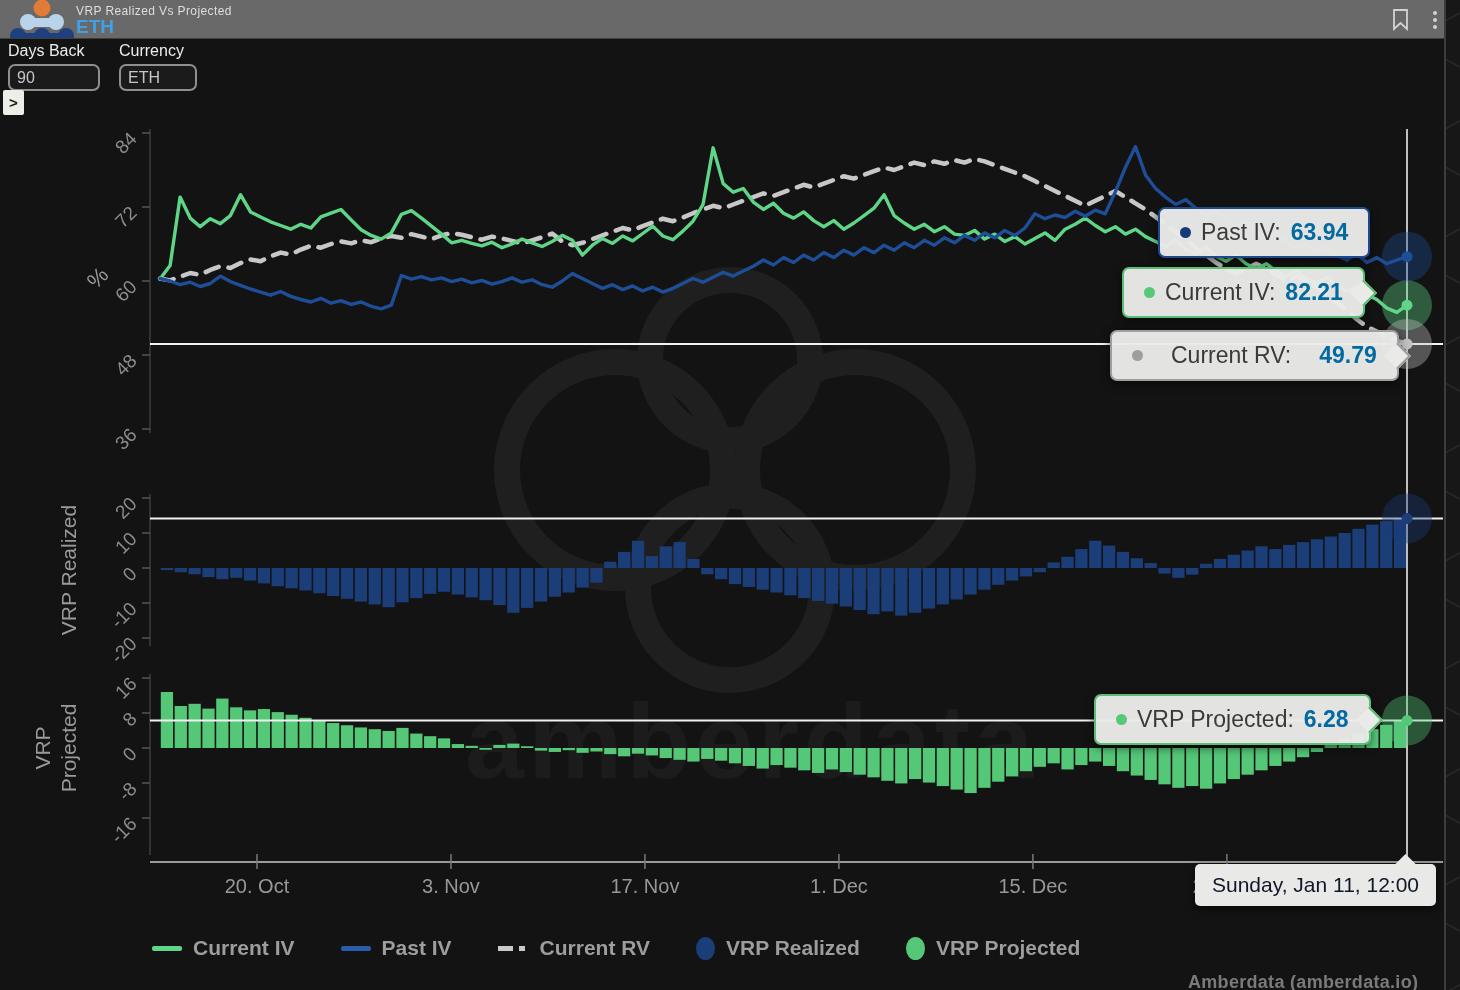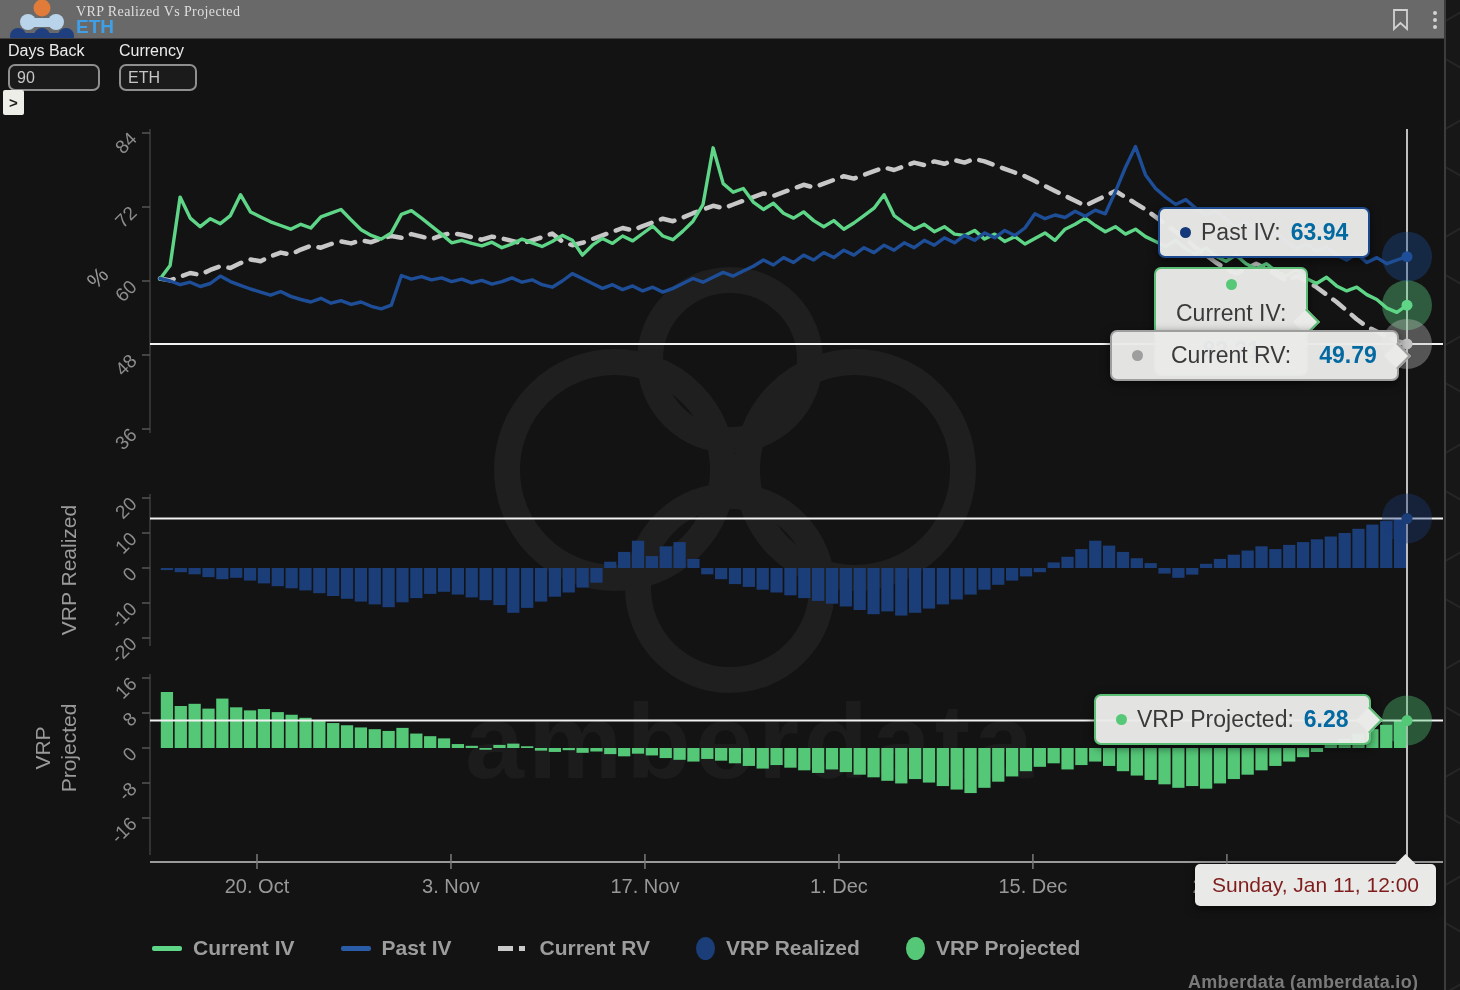--- a/index.html
+++ b/index.html
@@ -1,21 +1,21 @@
 <!DOCTYPE html>
 <html><head>
 <meta charset="utf-8">
 <style>
   html,body{margin:0;padding:0;background:#0e0e0e;}
   .screen{position:relative;width:1460px;height:990px;background:#131313;overflow:hidden;
           font-family:"Liberation Sans",sans-serif;}
   
   .header{position:absolute;left:0;top:0;width:1444px;height:38px;background:#696969;
           border-bottom:1px solid #3e3e3e;z-index:10;}
-  .hdr-title{position:absolute;left:76px;top:4px;font-size:14px;color:#dedede;letter-spacing:.4px;font-family:Liberation Serif, serif;}
+  .hdr-title{position:absolute;left:76px;top:4px;font-size:12px;color:#dedede;letter-spacing:.4px;}
   .hdr-symbol{position:absolute;left:76px;top:16px;font-size:19px;font-weight:bold;color:#3fa0e8;}
   .hdr-icon{position:absolute;top:9px;cursor:pointer;}
   
   .field{position:absolute;z-index:9;}
   .field .flabel{display:block;font-size:16px;color:#ececec;margin-bottom:4px;white-space:nowrap;}
   .field input{background:#1b1b1b;border:2px solid #8f8f8f;border-radius:7px;color:#c6c6c6;
                font-size:16px;height:21px;padding:1px 7px;font-family:"Liberation Sans",sans-serif;}
   .expander{position:absolute;left:3px;top:90px;width:21px;height:25px;background:#eeeee8;color:#1a1a1a;
             font-size:15px;font-weight:bold;text-align:center;line-height:25px;border-radius:2px;
             cursor:pointer;z-index:9;}
@@ -26,26 +26,26 @@
            border-left:2px solid #3c3c3c;z-index:8;}
   
   .tip{position:absolute;background:rgba(234,234,232,.97);border:2px solid #888;border-radius:7px;
        padding:10px 20px;font-size:23px;color:#3a3a3a;display:flex;align-items:center;gap:10px;
        white-space:nowrap;box-shadow:0 3px 10px rgba(0,0,0,.55);z-index:5;}
   .tip-dot{width:11px;height:11px;border-radius:50%;background:#888;flex:0 0 auto;}
   .tip-value{font-weight:bold;color:#0369a1;}
   .tip-arrow{position:absolute;right:-10px;top:50%;width:17px;height:17px;background:rgba(234,234,232,1);
              transform:translateY(-50%) rotate(45deg);border-top:2px solid #888;border-right:2px solid #888;}
   #tip-0{left:1158px;top:207px;}
-  #tip-1{left:1154px;top:267px;flex-direction:column;}
+  #tip-1{left:1122px;top:267px;}
   #tip-2{left:1110px;top:330px;gap:28px;}
   #tip-3{left:1086px;top:492px;}
   #tip-4{left:1094px;top:694px;}
   .datetip{position:absolute;left:1195px;top:864px;background:#e9e9e7;border-radius:5px;
-           padding:9px 17px;font-size:21px;color:#7f1d1d;z-index:6;box-shadow:0 3px 8px rgba(0,0,0,.5);
+           padding:9px 17px;font-size:21px;color:#0f172a;z-index:6;box-shadow:0 3px 8px rgba(0,0,0,.5);
            white-space:nowrap;}
   .datetip .up-arrow{position:absolute;top:-7px;left:203px;width:15px;height:15px;background:#e9e9e7;
            transform:rotate(45deg);}
   
   .legend{position:absolute;left:152px;top:936px;display:flex;align-items:center;gap:46px;z-index:2;}
   .legend-item{display:flex;align-items:center;gap:11px;font-size:21px;font-weight:bold;color:#9d9d9d;
                cursor:pointer;white-space:nowrap;}
   .sw-line{width:30px;height:5px;border-radius:2px;background:#888;}
   .sw-dash{width:31px;height:5px;}
   .sw-ellipse{width:19px;height:23px;border-radius:50%;background:#888;}

